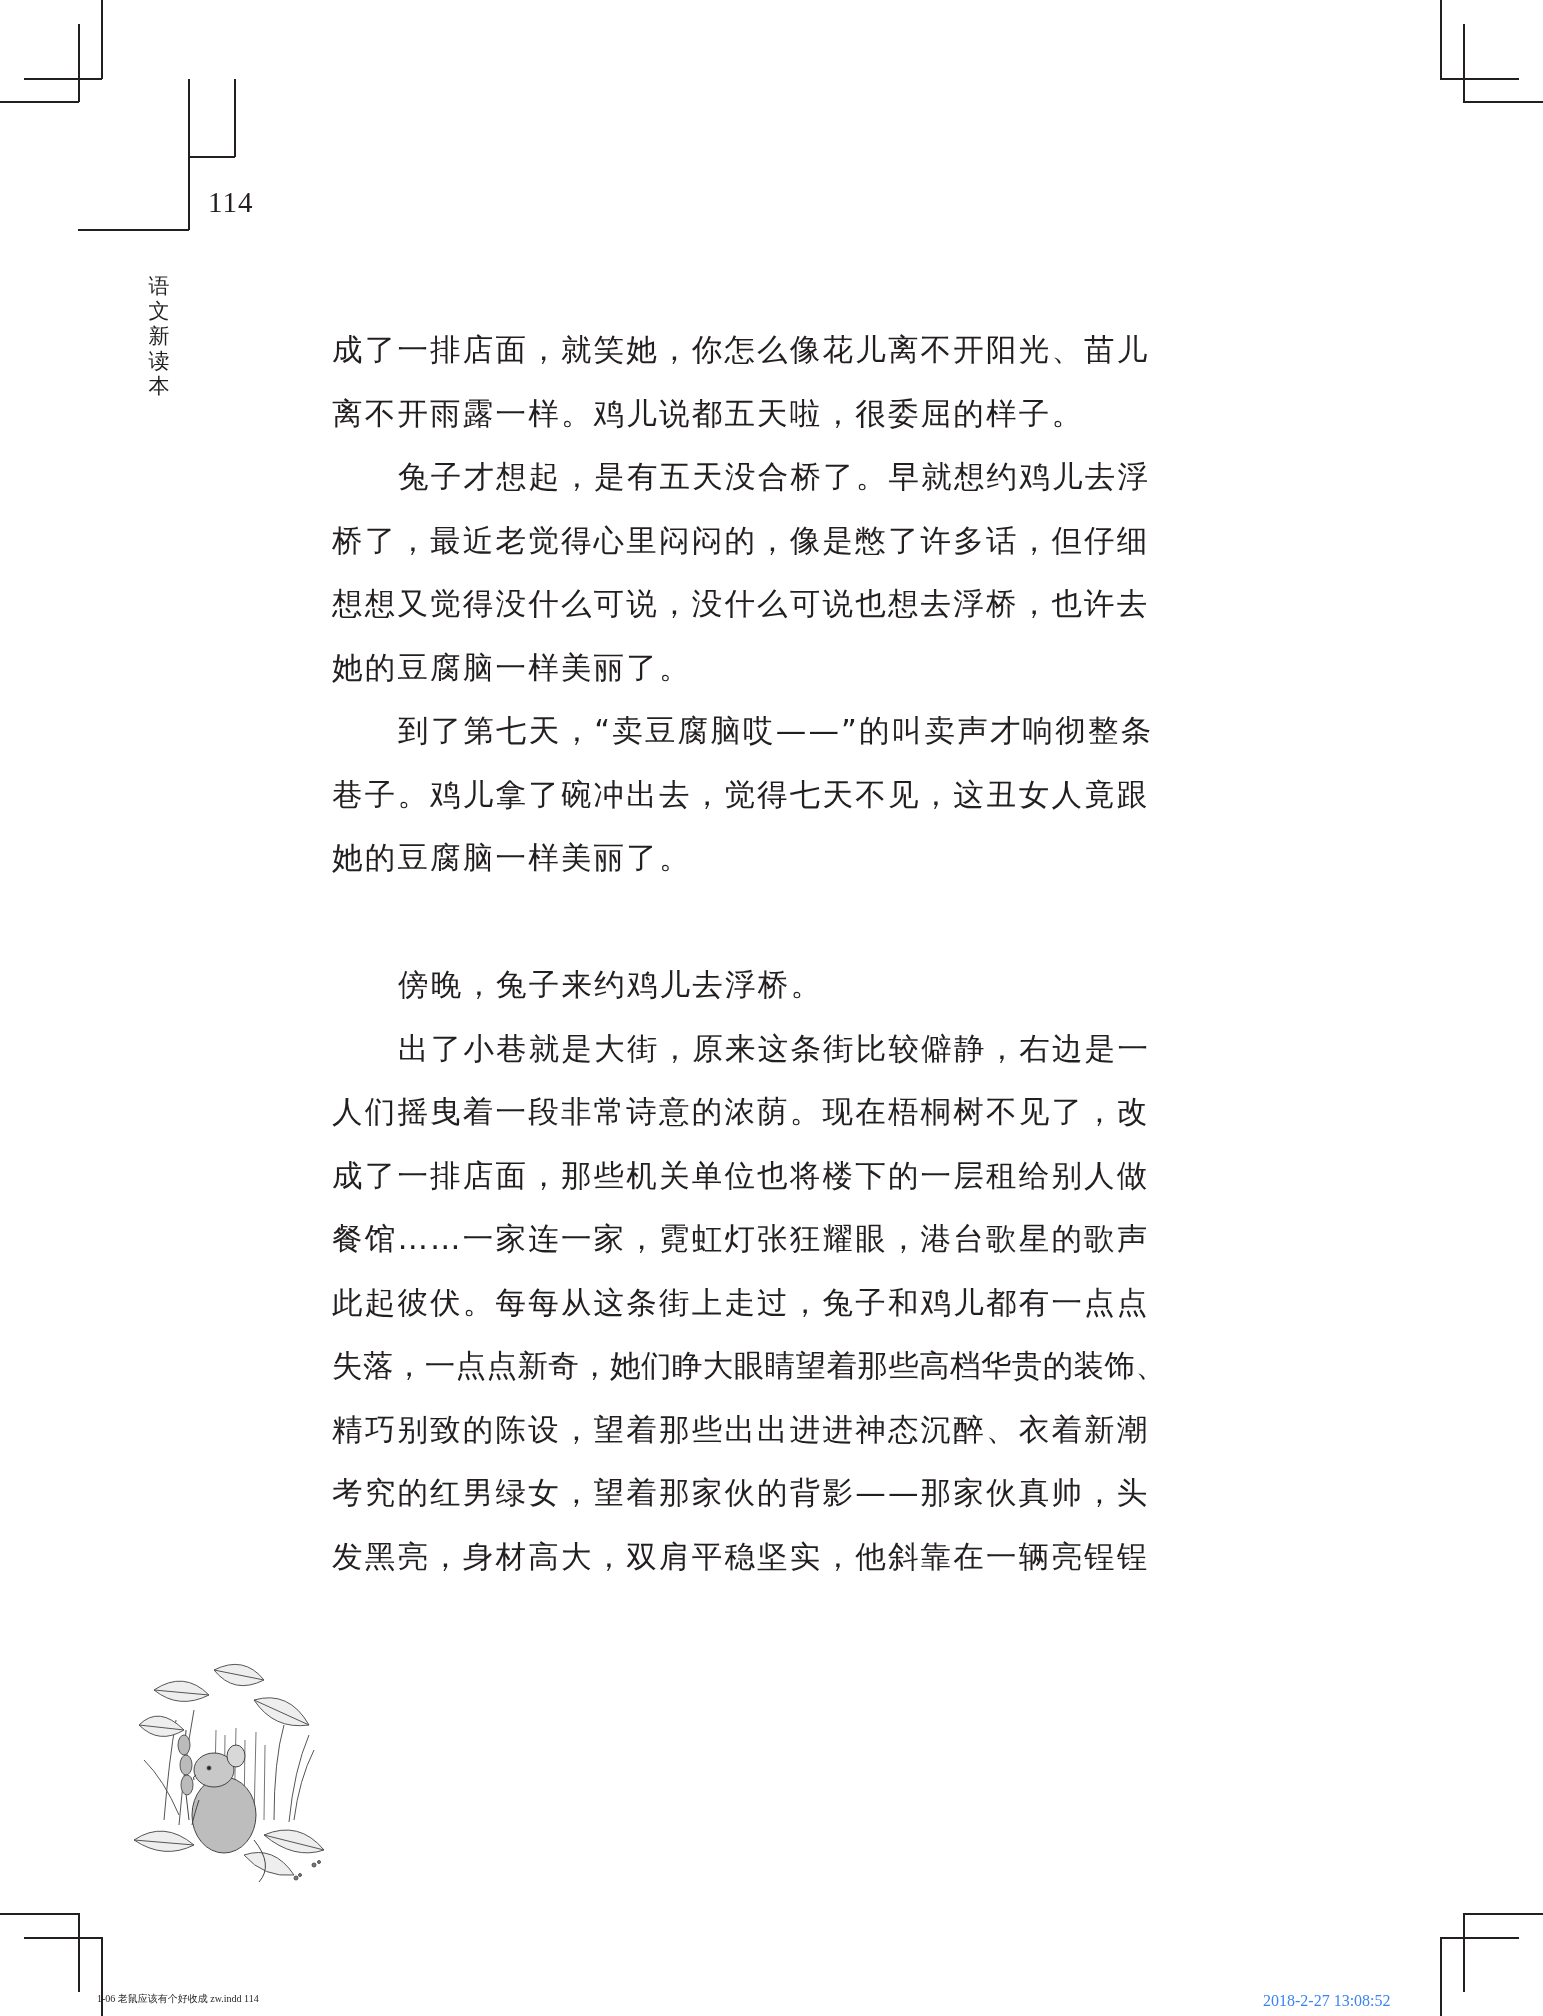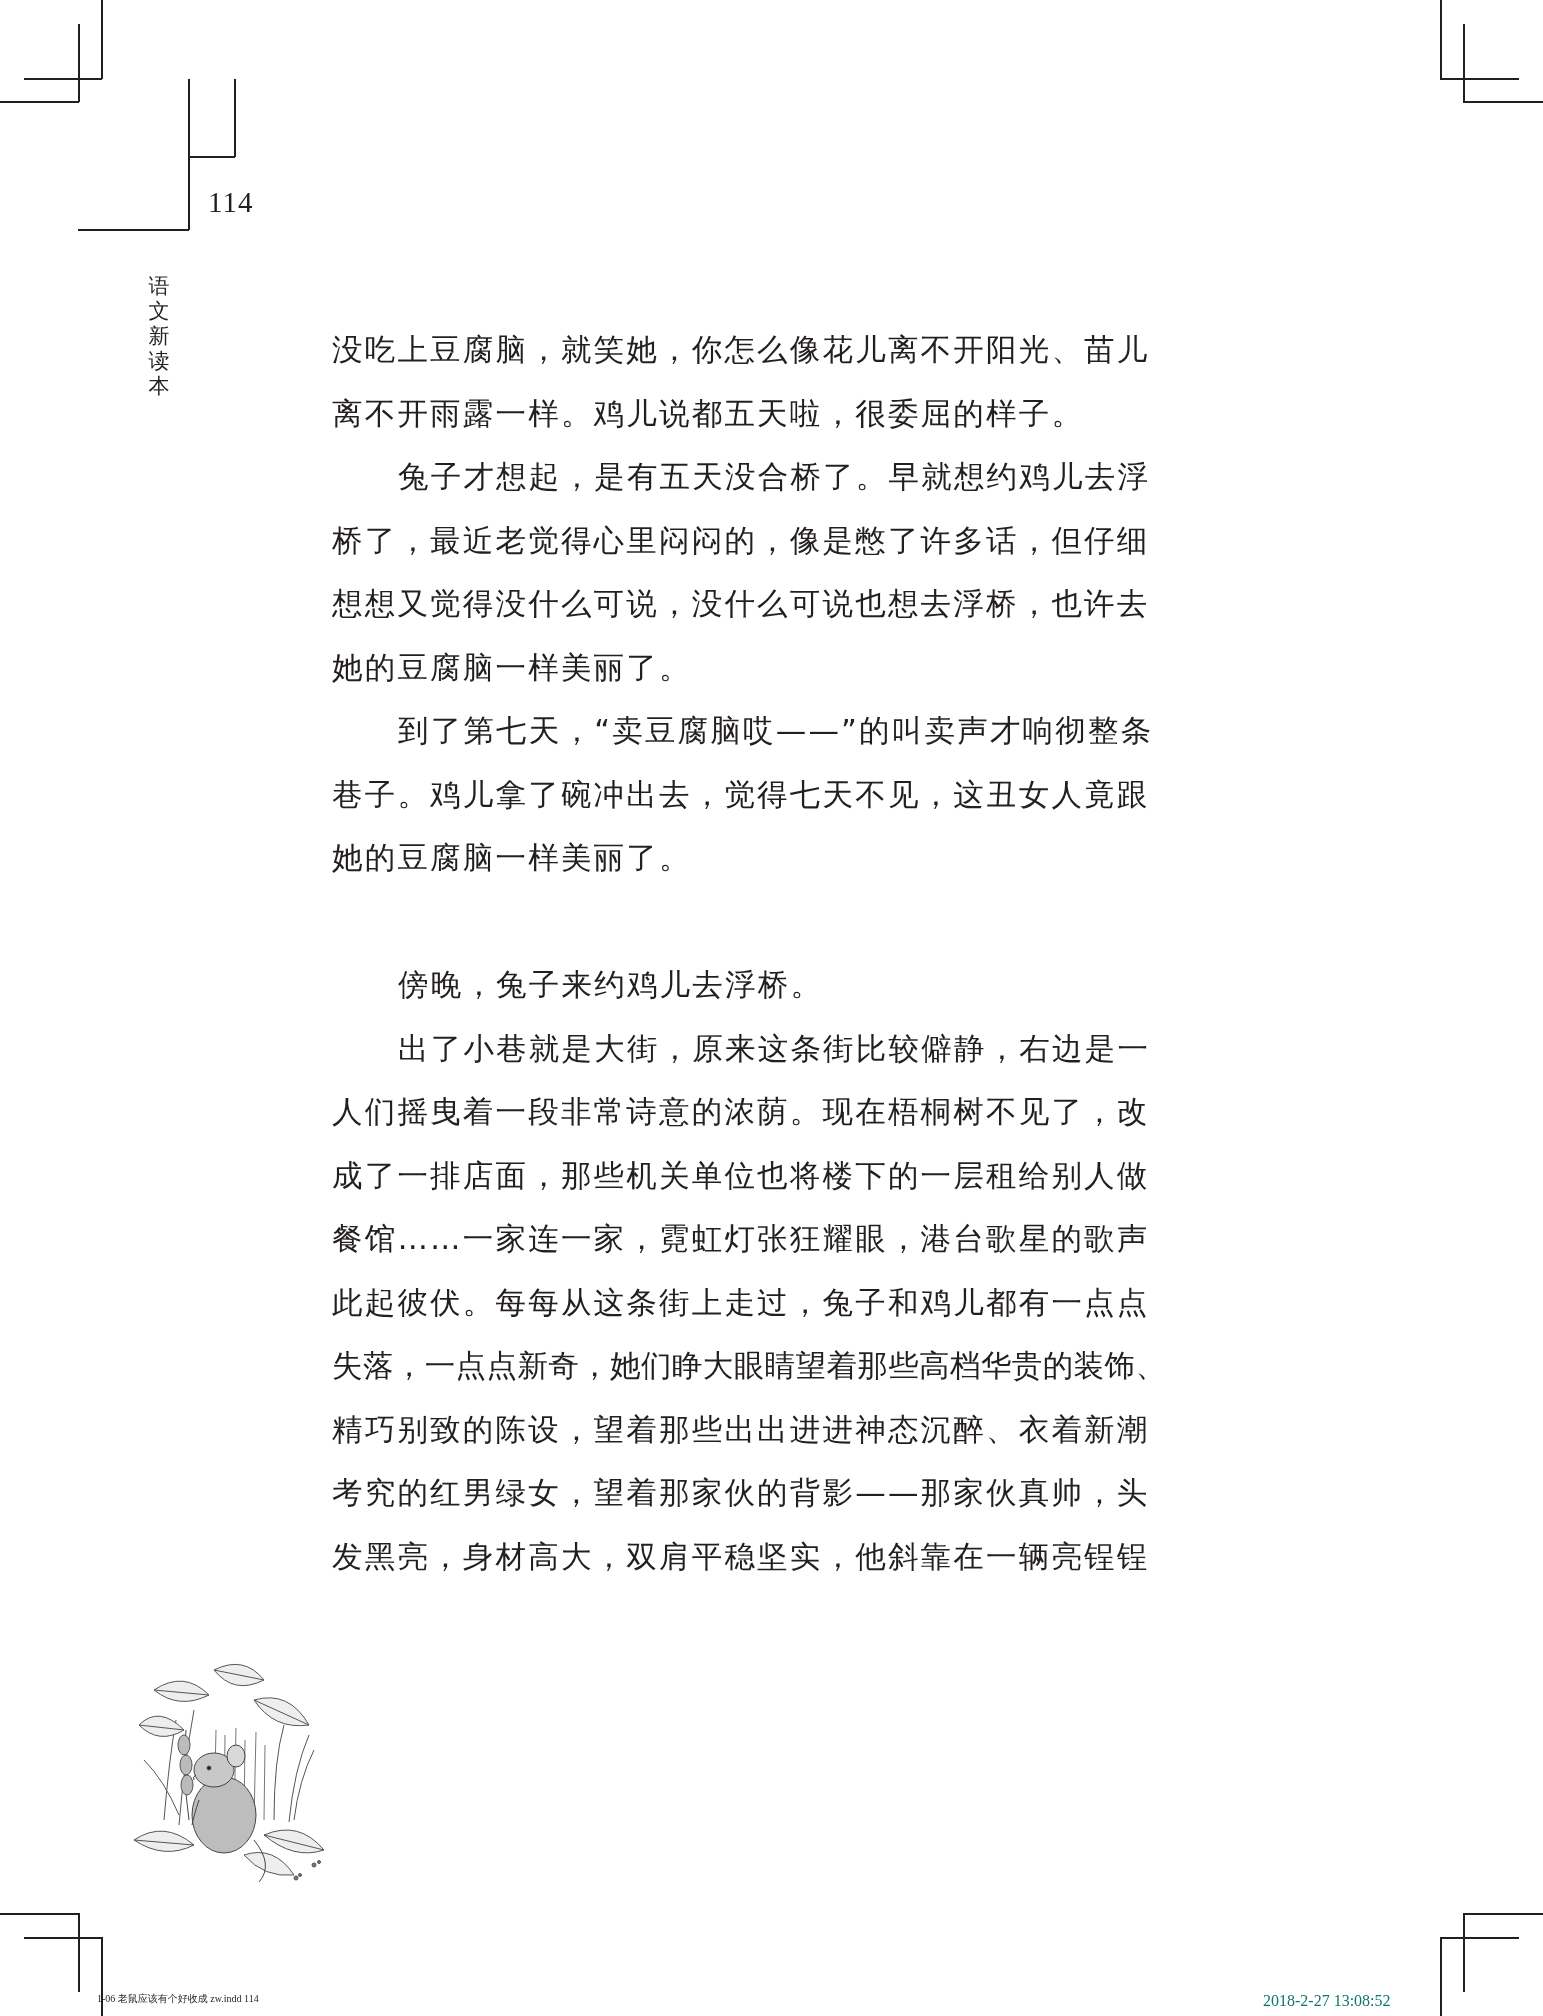--- a/index.html
+++ b/index.html
@@ -9,21 +9,21 @@
     .v { width: 2px; }
     .page-number { position: absolute; left: 208px; top: 186px; font-family: "Liberation Serif", "DejaVu Serif", serif; font-size: 29px; letter-spacing: 1px; color: #231f20; }
     .side-title { position: absolute; left: 146px; top: 274px; width: 26px; font-size: 21px; line-height: 25px; text-align: center; color: #231f20; }
     .side-title span { display: block; }
     .body-text { position: absolute; left: 332px; top: 318px; width: 860px; }
     .para { font-size: 30.5px; line-height: 63.5px; margin: 0; letter-spacing: 2.2px; text-align: justify; color: #231f20; }
     .para .ln { display: block; white-space: nowrap; }
     .gap { height: 63.5px; }
     .illustration { position: absolute; left: 124px; top: 1650px; width: 210px; height: 235px; }
     .footer-left { position: absolute; left: 97px; top: 1992px; font-family: "Liberation Serif", "DejaVu Serif", serif; font-size: 10px; color: #231f20; white-space: nowrap; }
-    .footer-right { position: absolute; left: 1263px; top: 1992px; font-family: "Liberation Serif", "DejaVu Serif", serif; font-size: 16px; color: #0f766e; white-space: nowrap; }
+    .footer-right { position: absolute; left: 1263px; top: 1992px; font-family: "Liberation Serif", "DejaVu Serif", serif; font-size: 16px; color: #3b82f6; white-space: nowrap; }
   </style>
 </head>
 <body>
 
 <div>
 
   <div class="line h" style="left:24px; top:78px; width:78px;"></div>
   <div class="line v" style="left:101px; top:0; height:79px;"></div>
   <div class="line h" style="left:0; top:101px; width:79px;"></div>
   <div class="line v" style="left:78px; top:24px; height:78px;"></div>
@@ -54,21 +54,21 @@
 <div class="side-title">
   <span>语</span>
   <span>文</span>
   <span>新</span>
   <span>读</span>
   <span>本</span>
 </div>
 
 <div class="body-text">
   <p class="para">
-    <span class="ln">没吃上豆腐脑，就笑她，你怎么像花儿离不开阳光、苗儿</span>
+    <span class="ln">成了一排店面，就笑她，你怎么像花儿离不开阳光、苗儿</span>
     <span class="ln">离不开雨露一样。鸡儿说都五天啦，很委屈的样子。</span>
   </p>
   <p class="para">
     <span class="ln" style="padding-left:66px">兔子才想起，是有五天没合桥了。早就想约鸡儿去浮</span>
     <span class="ln">桥了，最近老觉得心里闷闷的，像是憋了许多话，但仔细</span>
     <span class="ln">想想又觉得没什么可说，没什么可说也想去浮桥，也许去</span>
     <span class="ln">她的豆腐脑一样美丽了。</span>
   </p>
   <p class="para">
     <span class="ln" style="padding-left:66px">到了第七天，“卖豆腐脑哎——”的叫卖声才响彻整条</span>

